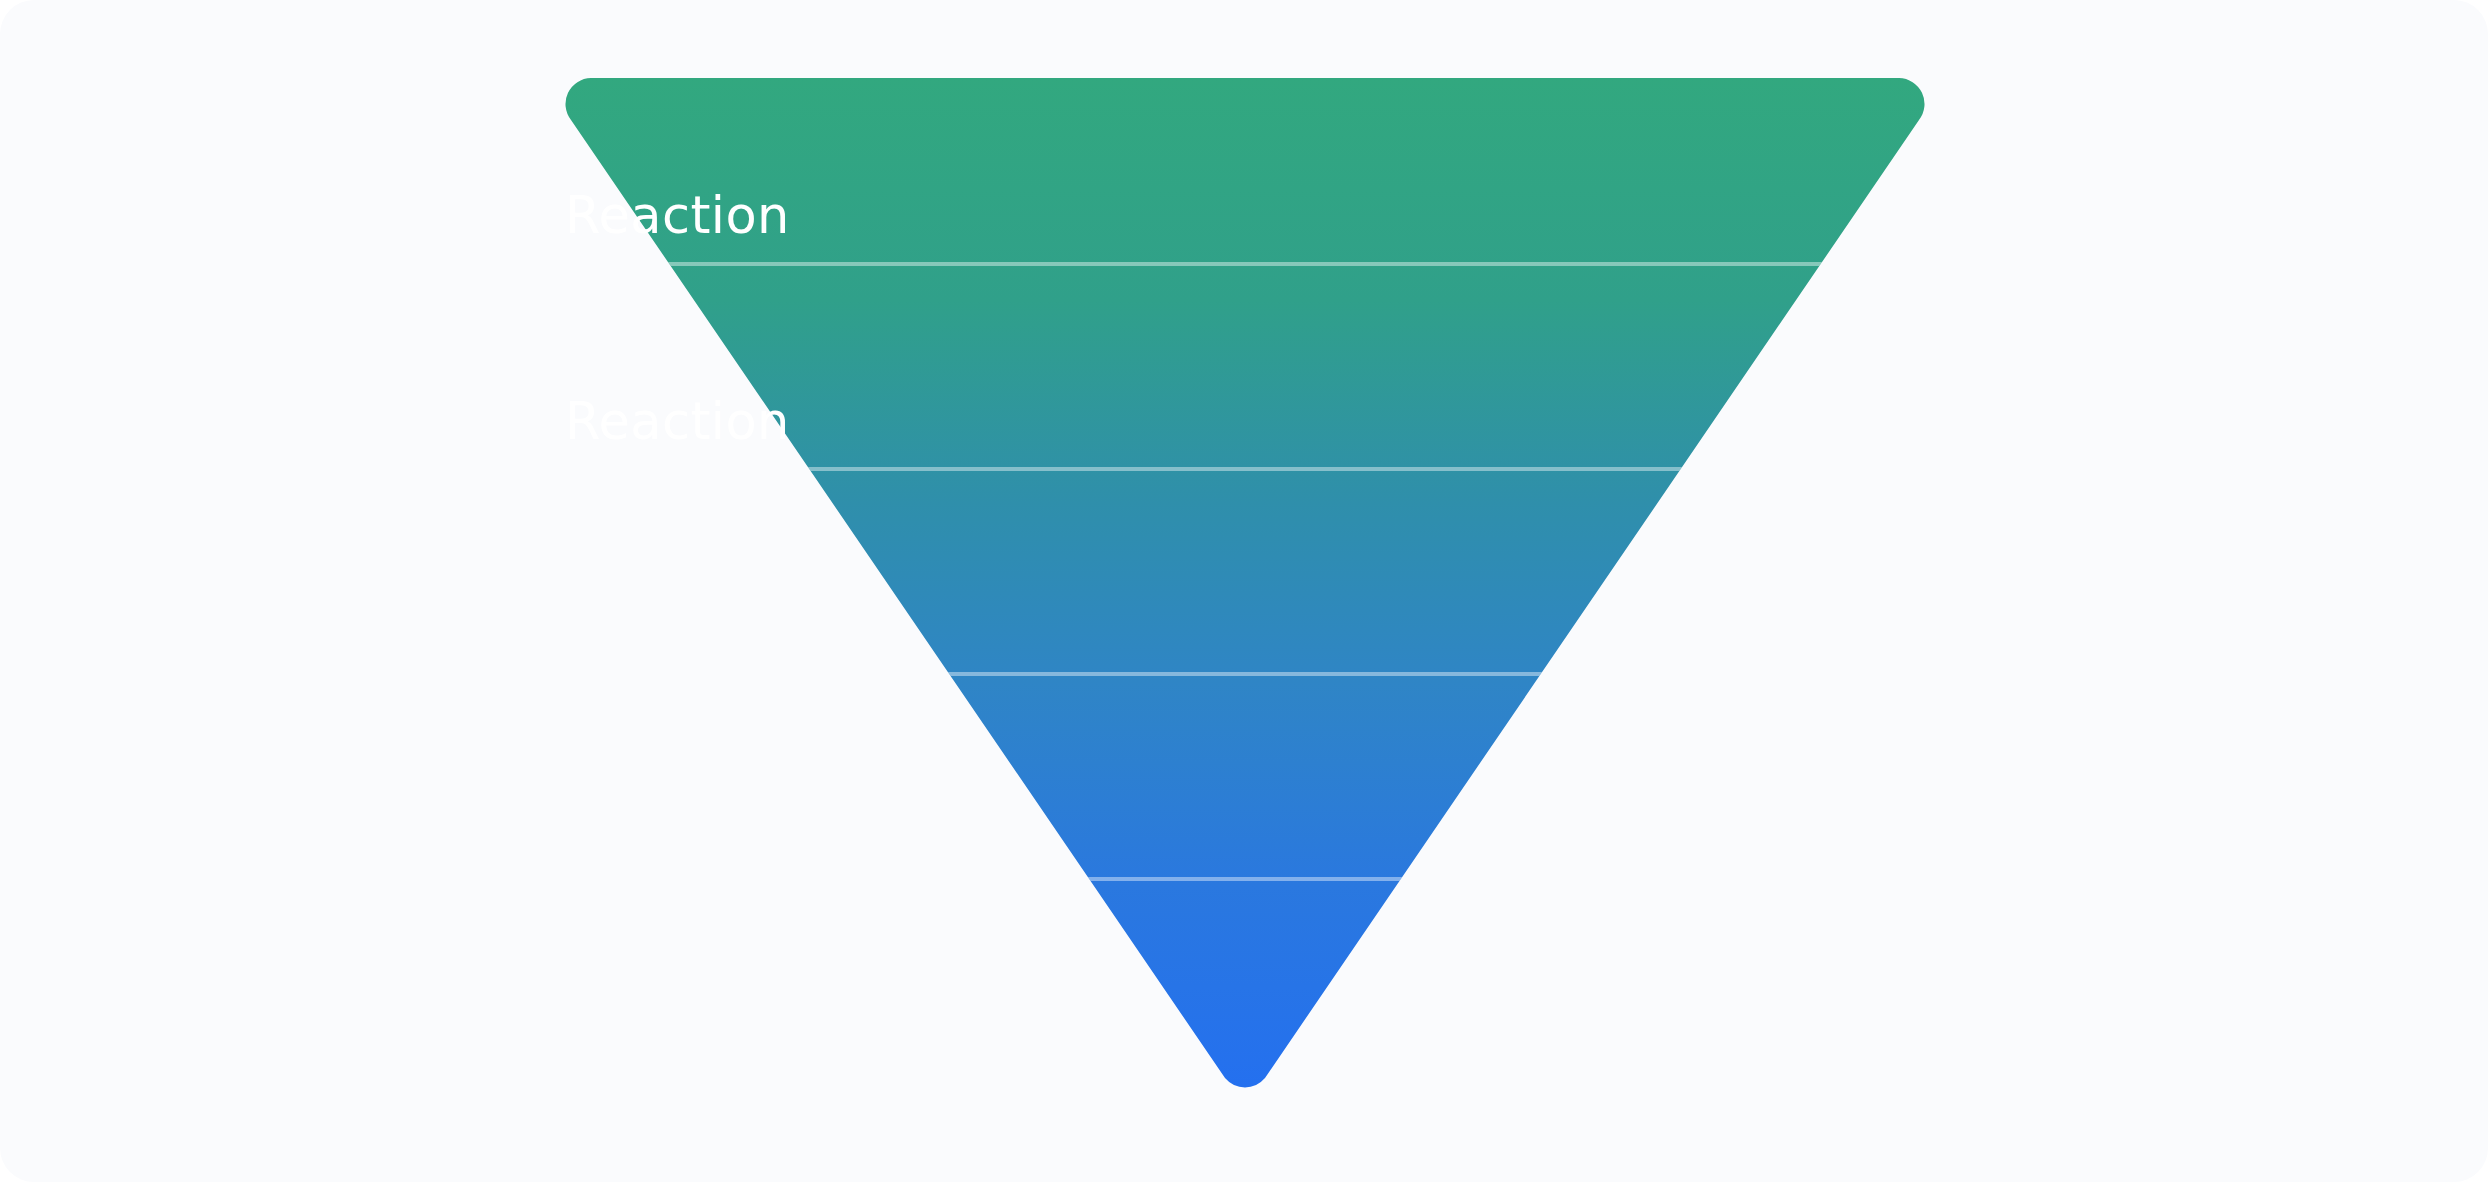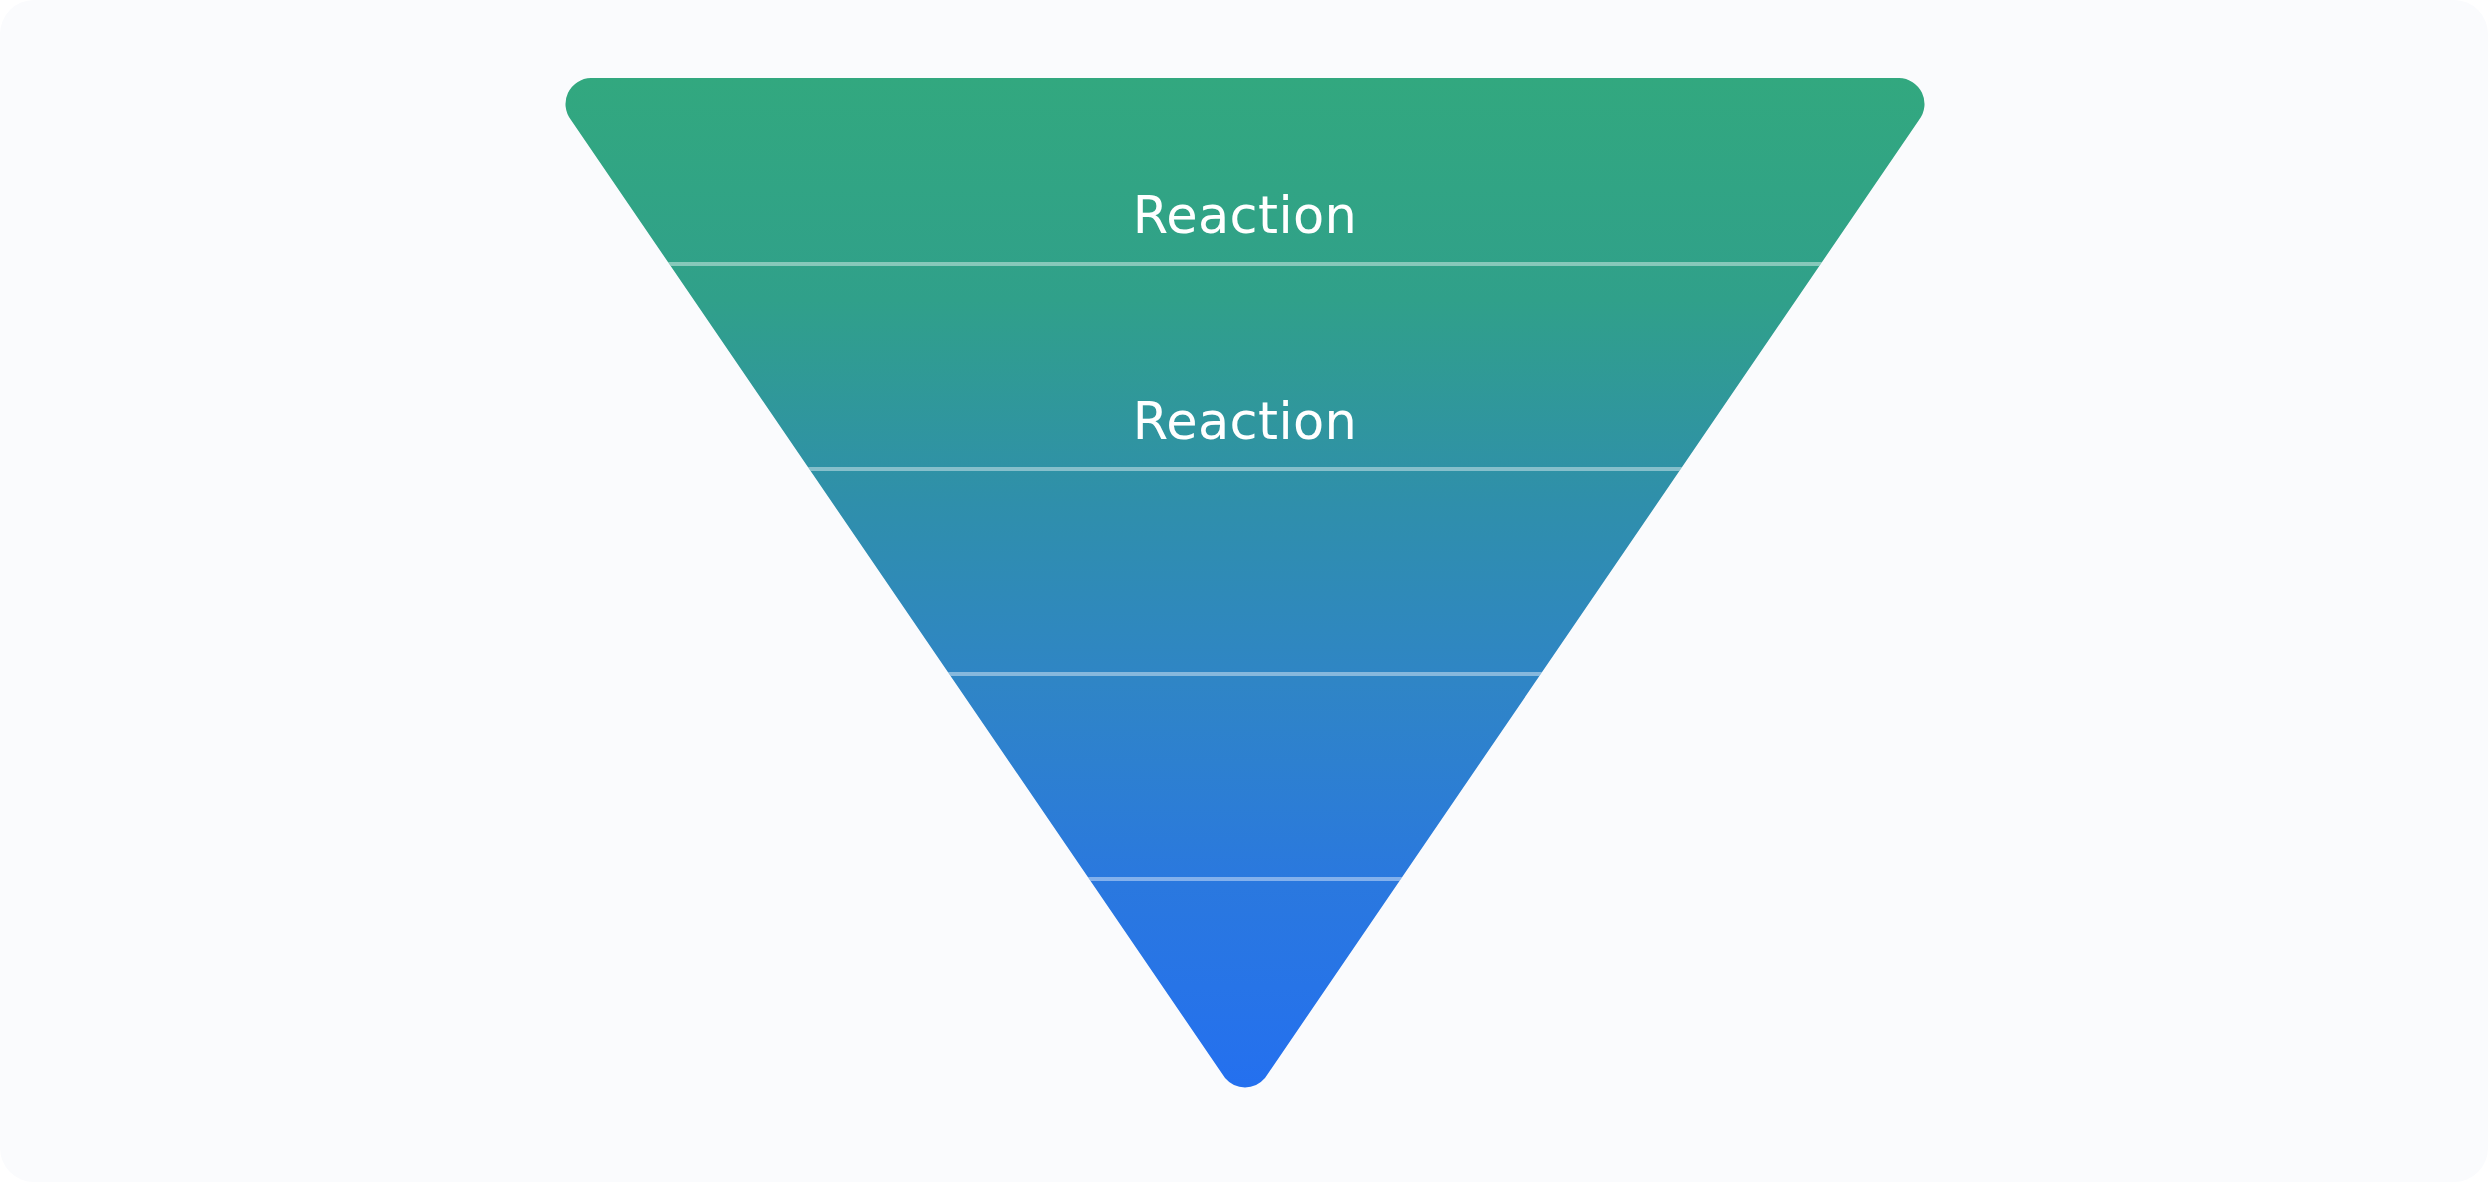--- a/index.html
+++ b/index.html
@@ -55,21 +55,21 @@
     top: 0;
     width: 1360px;
     height: 1022px;
     pointer-events: none;
   }
 
   .seg-label {
     position: absolute;
     left: 0;
     width: 1360px;
-    text-align: center;
+    text-align: left;
     color: #ffffff;
     font-family: "DejaVu Sans", "Liberation Sans", sans-serif;
     font-size: 51px;
     font-weight: 500;
     letter-spacing: 0.4px;
     line-height: 1;
     white-space: nowrap;
   }
 
   .seg-label.s0 { top: 112px; }

